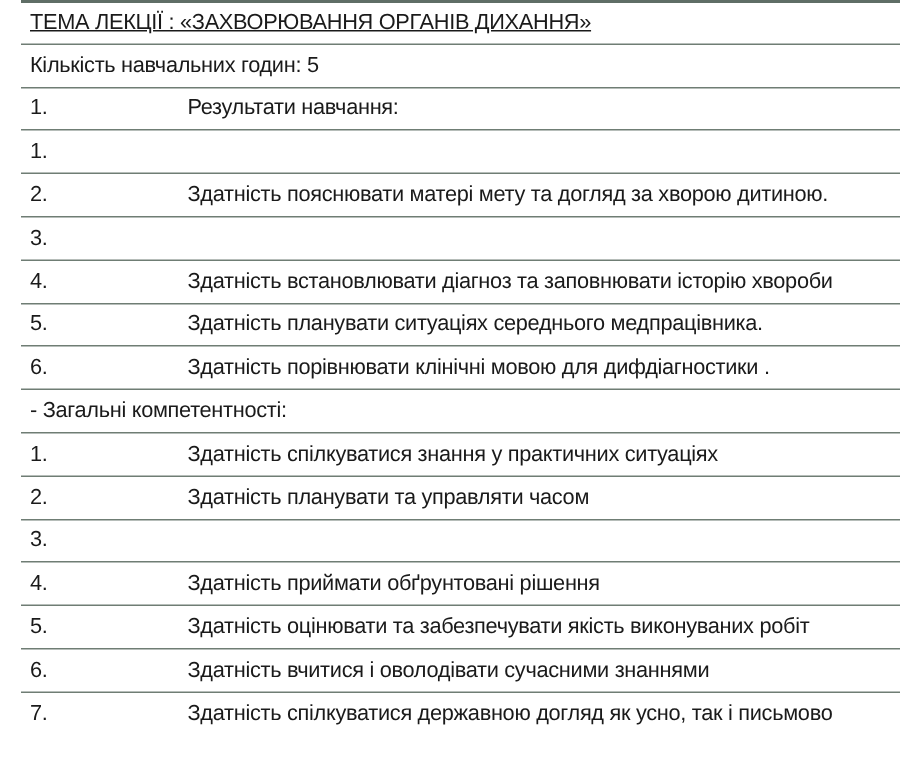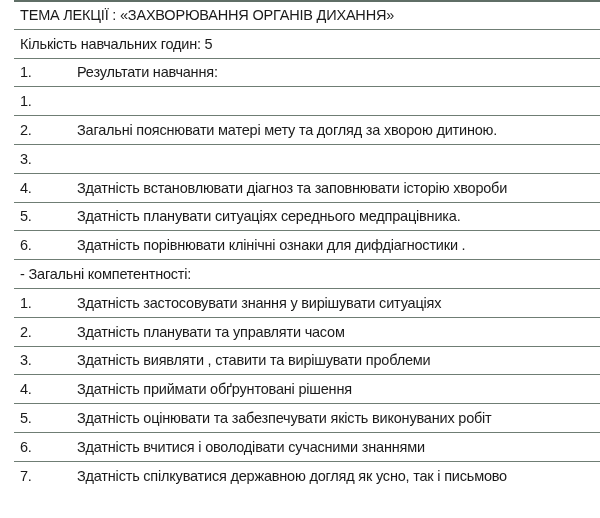--- a/index.html
+++ b/index.html
@@ -26,32 +26,34 @@
       box-sizing: border-box;
       border-top: 1.5px solid #6f7d74;
       display: flex;
       align-items: center;
       font-size: 14.5px;
       letter-spacing: -0.2px;
       white-space: nowrap;
     }
     .row.first {
       border-top: 2px solid #5f6e66;
+      text-decoration: underline;
     }
     .row .plain {
       padding-left: 6px;
     }
     .row .num {
       width: 63px;
       padding-left: 6px;
       box-sizing: border-box;
       flex: 0 0 63px;
     }
     .row .txt {
       flex: 1 1 auto;
+      margin-left: 48px;
     }
   </style>
 </head>
 <body>
 
 <div class="doc">
 
   <div class="row first">
     <span class="plain">ТЕМА ЛЕКЦІЇ :  «ЗАХВОРЮВАННЯ ОРГАНІВ ДИХАННЯ»</span>
   </div>
@@ -64,53 +66,52 @@
     <span class="num">1.</span>
     <span class="txt">Результати навчання:</span>
   </div>
 
 
   <div class="row">
     <span class="num">1.</span>
   </div>
   <div class="row">
     <span class="num">2.</span>
-    <span class="txt">Загальні пояснювати матері мету та догляд за хворою   дитиною.</span>
+    <span class="txt">Здатність пояснювати матері мету та догляд за хворою   дитиною.</span>
   </div>
   <div class="row">
     <span class="num">3.</span>
   </div>
   <div class="row">
     <span class="num">4.</span>
     <span class="txt">Здатність встановлювати діагноз та заповнювати  історію хвороби</span>
   </div>
   <div class="row">
     <span class="num">5.</span>
     <span class="txt">Здатність планувати  ситуаціях середнього медпрацівника.</span>
   </div>
   <div class="row">
     <span class="num">6.</span>
-    <span class="txt">Здатність  порівнювати клінічні ознаки для дифдіагностики .</span>
+    <span class="txt">Здатність  порівнювати клінічні мовою для дифдіагностики .</span>
   </div>
 
   <div class="row">
     <span class="plain">- Загальні компетентності:</span>
   </div>
 
   <div class="row">
     <span class="num">1.</span>
-    <span class="txt">Здатність  застосовувати знання у вирішувати ситуаціях</span>
+    <span class="txt">Здатність  спілкуватися знання у практичних ситуаціях</span>
   </div>
   <div class="row">
     <span class="num">2.</span>
     <span class="txt">Здатність планувати та управляти часом</span>
   </div>
   <div class="row">
     <span class="num">3.</span>
-    <span class="txt">Здатність  виявляти , ставити  та вирішувати проблеми</span>
   </div>
   <div class="row">
     <span class="num">4.</span>
     <span class="txt">Здатність приймати обґрунтовані рішення</span>
   </div>
   <div class="row">
     <span class="num">5.</span>
     <span class="txt">Здатність оцінювати та  забезпечувати якість виконуваних робіт</span>
   </div>
   <div class="row">

